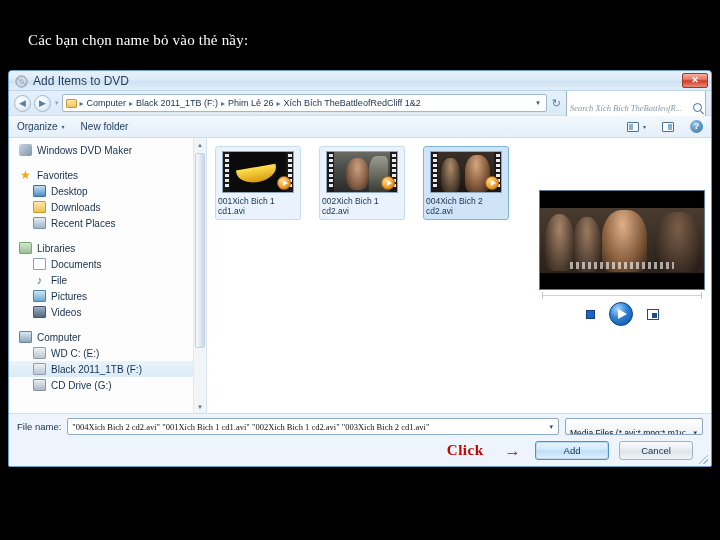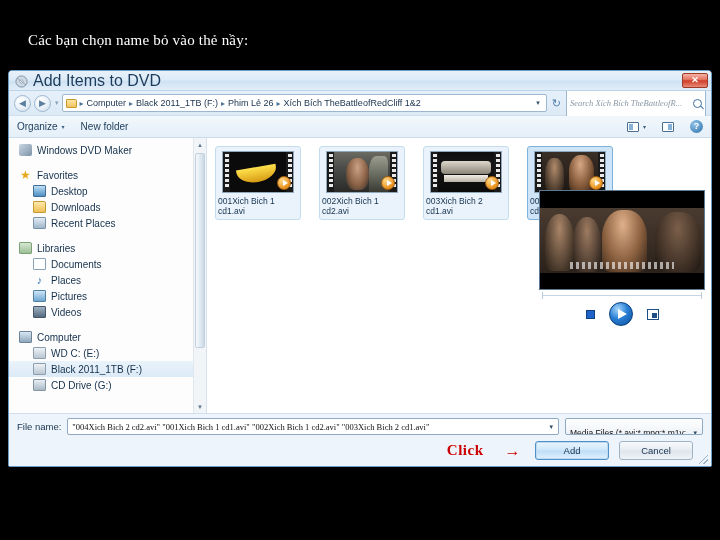--- a/index.html
+++ b/index.html
@@ -38,21 +38,21 @@
     height:20px;
     background:linear-gradient(180deg,#e8f1fa 0%, #dcebf7 45%, #cfe2f3 55%, #e2eef9 100%);
     border-bottom:1px solid #bcd4e8;
     border-radius:3px 3px 0 0;
     display:flex; align-items:center;
     padding:0 3px 0 6px;
     position:relative;
   }
   #titlebar .t-icon { width:13px; height:13px; margin-right:5px; flex:0 0 auto; }
   #titlebar .t-text {
-    font-size:16px; color:#1d3c5c; white-space:nowrap;
+    font-size:12px; color:#1d3c5c; white-space:nowrap;
     font-family:"Liberation Sans", sans-serif;
   }
   #close-btn {
     position:absolute; right:3px; top:2px;
     width:26px; height:15px;
     background:linear-gradient(180deg,#f6b2a6 0%,#e2705c 45%,#cf3c28 52%,#e88b78 100%);
     border:1px solid #9c3a28; border-radius:2px;
     display:flex; align-items:center; justify-content:center;
     color:#fff; font-size:9px; font-weight:bold; line-height:1;
   }
@@ -87,21 +87,21 @@
   .crumb {
     font-size:9px; color:#19324d; white-space:nowrap;
     padding:0 2px; font-family:"Liberation Sans", sans-serif;
   }
   .crumb-sep { color:#4c7496; font-size:8px; padding:0 1px; }
   .addr-caret { color:#35526e; font-size:7px; padding:0 4px 0 2px; flex:0 0 auto;}
   #refresh-icon { color:#4b7ba5; font-size:11px; flex:0 0 auto; padding:0 2px; }
   #searchbox {
     width:140px; height:18px; flex:0 0 auto;
     background:#fff; border:1px solid #9cb7cf; border-radius:2px;
-    display:flex; align-items:center; padding:16px 3px;
+    display:flex; align-items:flex-start; padding:16px 3px;
     overflow:hidden;
   }
   #searchbox .ph {
     flex:1 1 auto; font-size:8.5px; color:#8a98a6;
     font-family:"Liberation Serif", serif; font-style:italic;
     white-space:nowrap; overflow:hidden;
   }
   .mag {
     width:9px; height:9px; border:1.4px solid #3e6f9e; border-radius:50%;
     position:relative; flex:0 0 auto;
@@ -485,21 +485,21 @@
       <div class="nav-row">
         <span class="ico lib"></span>
         <span>Libraries</span>
       </div>
       <div class="nav-row child">
         <span class="ico doc"></span>
         <span>Documents</span>
       </div>
       <div class="nav-row child">
         <span class="ico music">♪</span>
-        <span>Places</span>
+        <span>File</span>
       </div>
       <div class="nav-row child">
         <span class="ico pic"></span>
         <span>Pictures</span>
       </div>
       <div class="nav-row child">
         <span class="ico vid"></span>
         <span>Videos</span>
       </div>
 
@@ -580,47 +580,20 @@
               <i></i>
             </span>
           <span class="frame">
               <span class="sc-woman"></span>
             </span>
           <span class="playbadge"></span>
         </div>
         <div class="fname">002Xich Bich 1 cd2.avi</div>
       </div>
 
-      <div class="file">
-        <div class="thumbwrap">
-          <span class="sprocket l">
-              <i></i>
-              <i></i>
-              <i></i>
-              <i></i>
-              <i></i>
-              <i></i>
-              <i></i>
-            </span>
-          <span class="sprocket r">
-              <i></i>
-              <i></i>
-              <i></i>
-              <i></i>
-              <i></i>
-              <i></i>
-              <i></i>
-            </span>
-          <span class="frame">
-              <span class="sc-boat"></span>
-            </span>
-          <span class="playbadge"></span>
-        </div>
-        <div class="fname">003Xich Bich 2 cd1.avi</div>
-      </div>
 
       <div class="file selected">
         <div class="thumbwrap">
           <span class="sprocket l">
               <i></i>
               <i></i>
               <i></i>
               <i></i>
               <i></i>
               <i></i>

